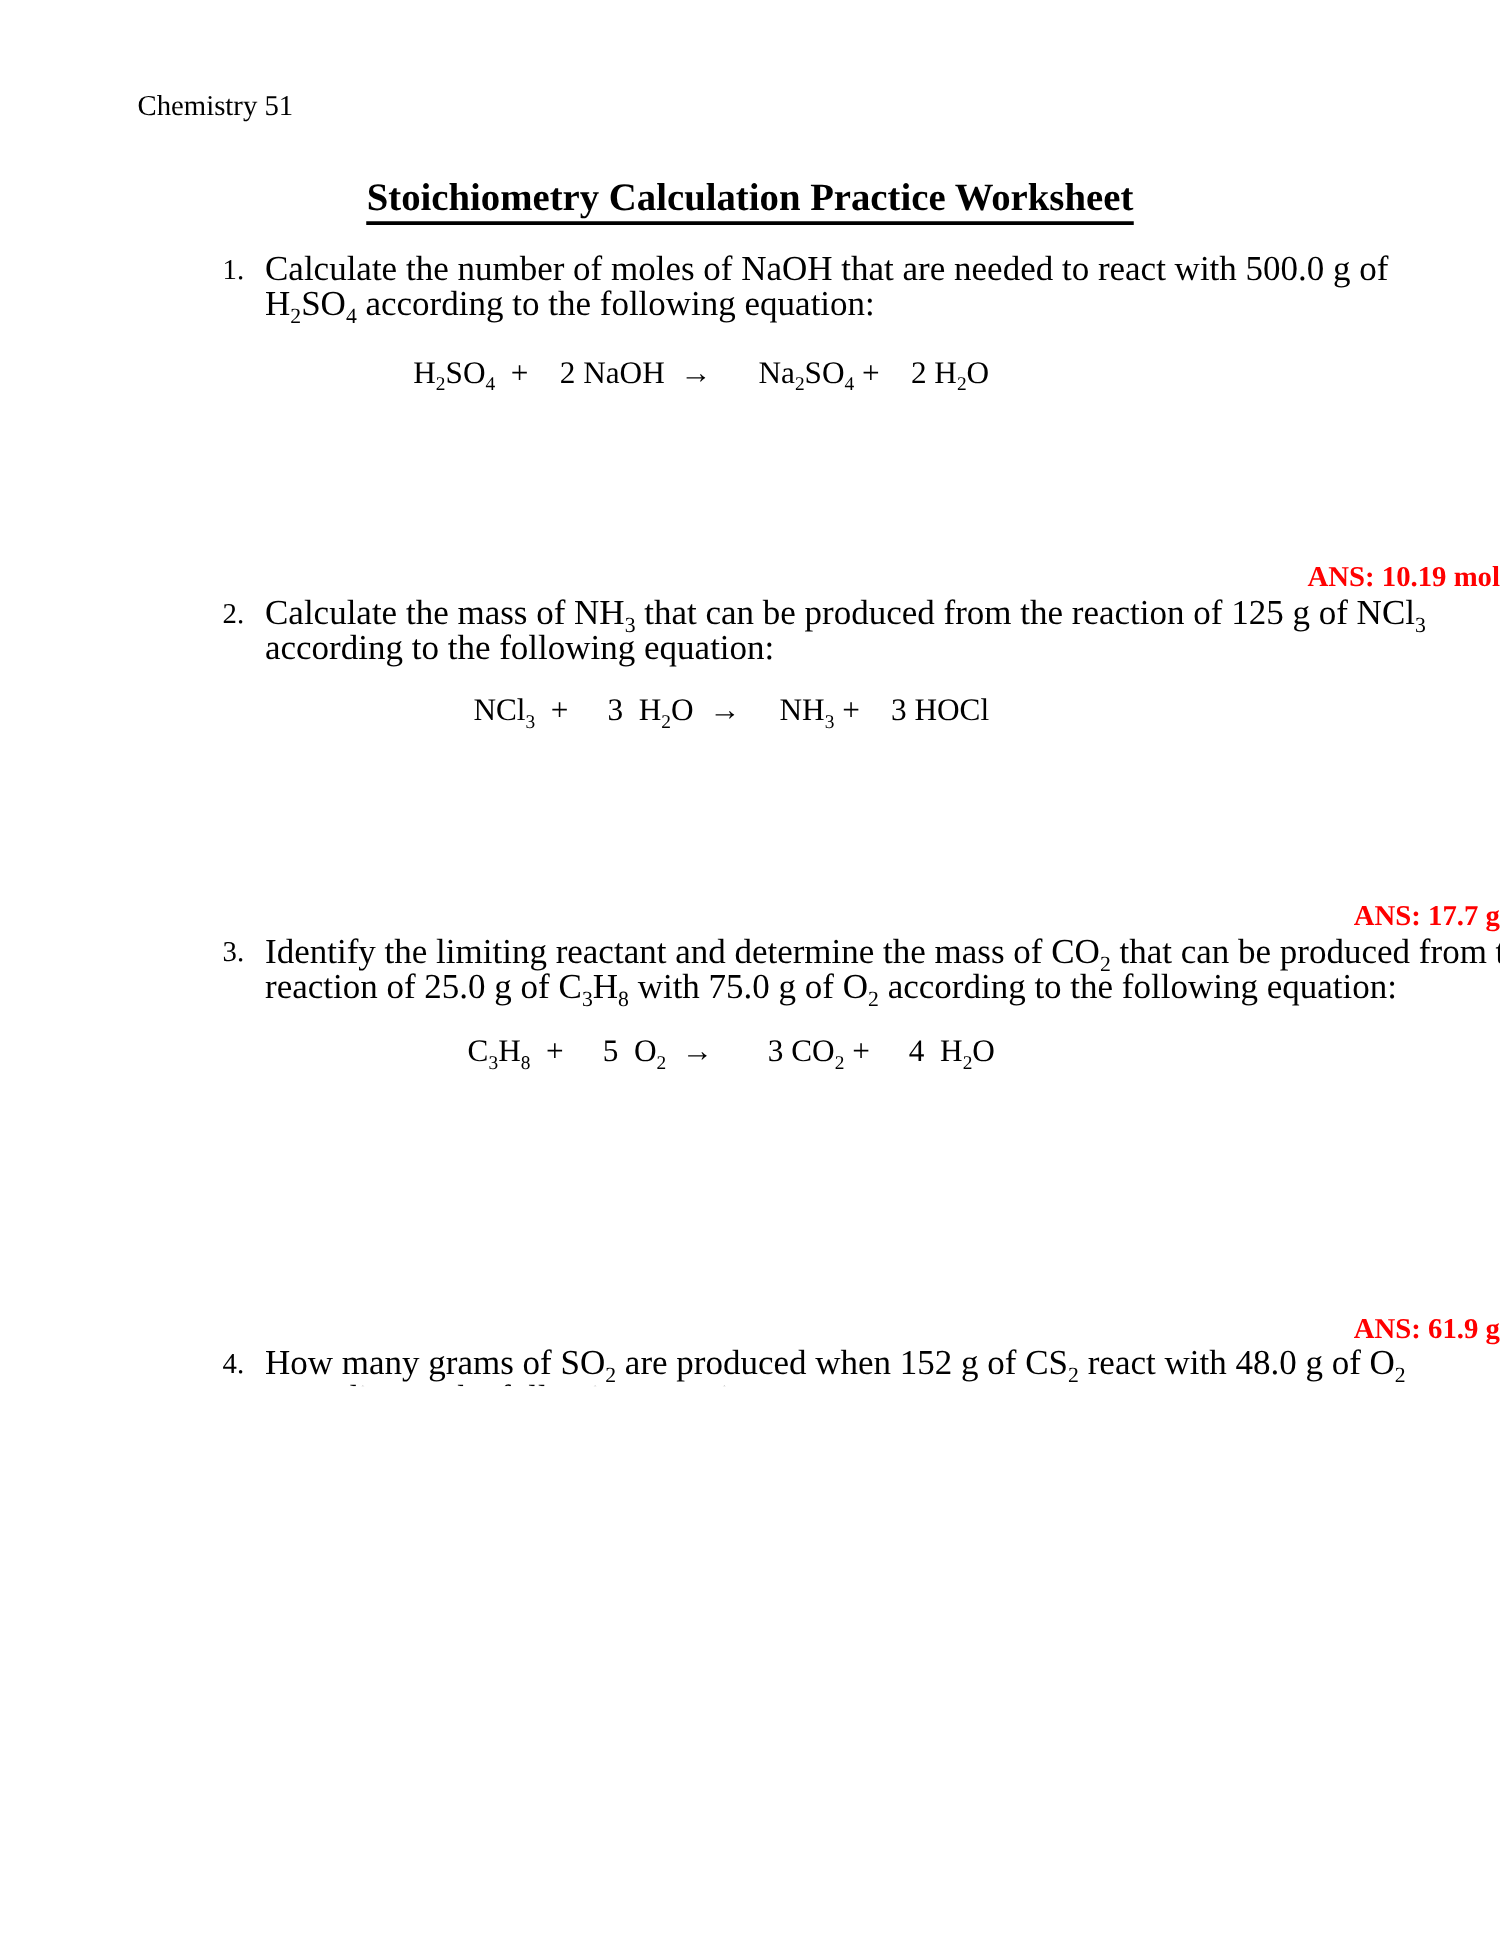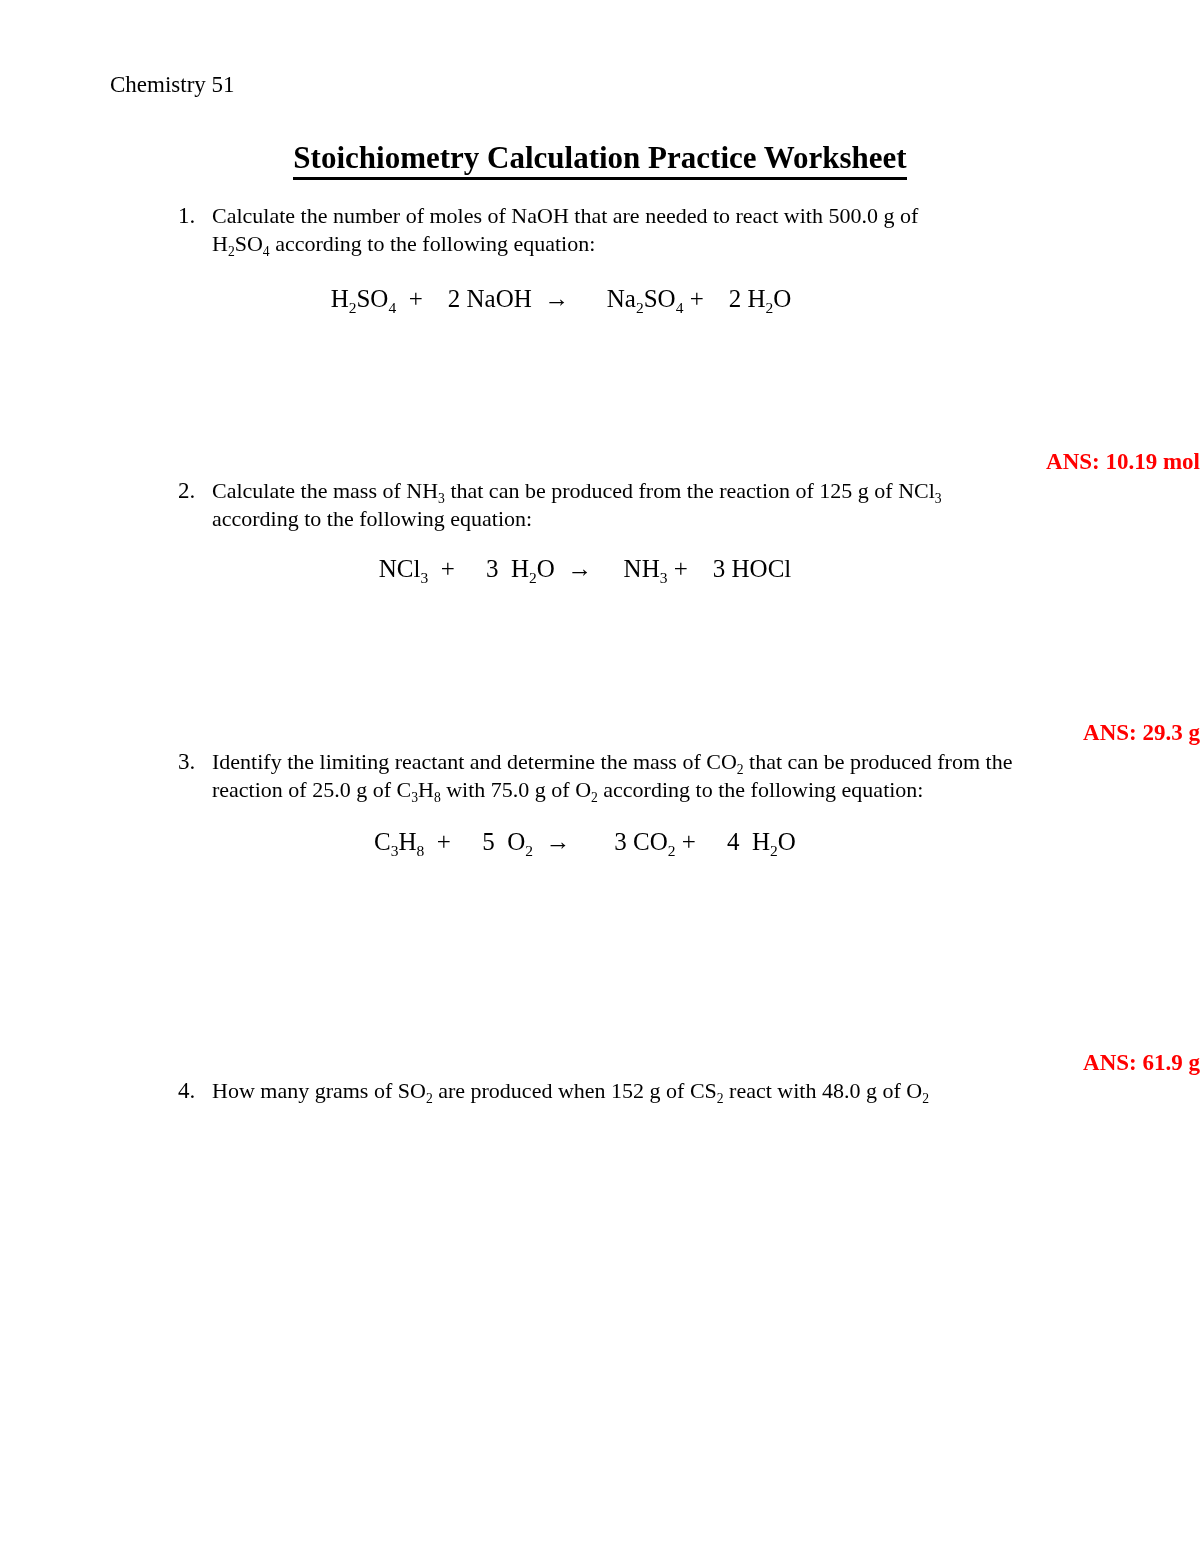--- a/index.html
+++ b/index.html
@@ -41,21 +41,21 @@
     display: flex;
     align-items: flex-start;
   }
   .qnum {
     width: 34px;
     flex: 0 0 34px;
     font-size: 23px;
     line-height: 28px;
   }
   .qtext {
-    font-size: 22px;
+    font-size: 28px;
     line-height: 28px;
     white-space: pre;
   }
   .equation {
     position: absolute;
     left: 0; right: 0;
     text-align: center;
     font-size: 25px;
     white-space: pre;
   }
@@ -105,21 +105,21 @@
   </div>
   <div class="equation eq1">H<sub>2</sub>SO<sub>4</sub>  +    2 NaOH  →      Na<sub>2</sub>SO<sub>4</sub> +    2 H<sub>2</sub>O</div>
   <div class="answer ans1" style="color: rgb(255, 0, 0);">ANS: 10.19 mol</div>
 
   <div class="question q2">
     <span class="qnum">2.</span>
     <div class="qtext">Calculate the mass of NH<sub>3</sub> that can be produced from the reaction of 125 g of NCl<sub>3</sub>
 according to the following equation:</div>
   </div>
   <div class="equation eq2">NCl<sub>3</sub>  +     3  H<sub>2</sub>O  →     NH<sub>3</sub> +    3 HOCl</div>
-  <div class="answer ans2" style="color: rgb(255, 0, 0);">ANS: 29.3 g</div>
+  <div class="answer ans2" style="color: rgb(255, 0, 0);">ANS: 17.7 g</div>
 
   <div class="question q3">
     <span class="qnum">3.</span>
     <div class="qtext">Identify the limiting reactant and determine the mass of CO<sub>2</sub> that can be produced from the
 reaction of 25.0 g of C<sub>3</sub>H<sub>8</sub> with 75.0 g of O<sub>2</sub> according to the following equation:</div>
   </div>
   <div class="equation eq3">C<sub>3</sub>H<sub>8</sub>  +     5  O<sub>2</sub>  →       3 CO<sub>2</sub> +     4  H<sub>2</sub>O</div>
   <div class="answer ans3" style="color: rgb(255, 0, 0);">ANS: 61.9 g</div>
 
   <div class="question q4">

